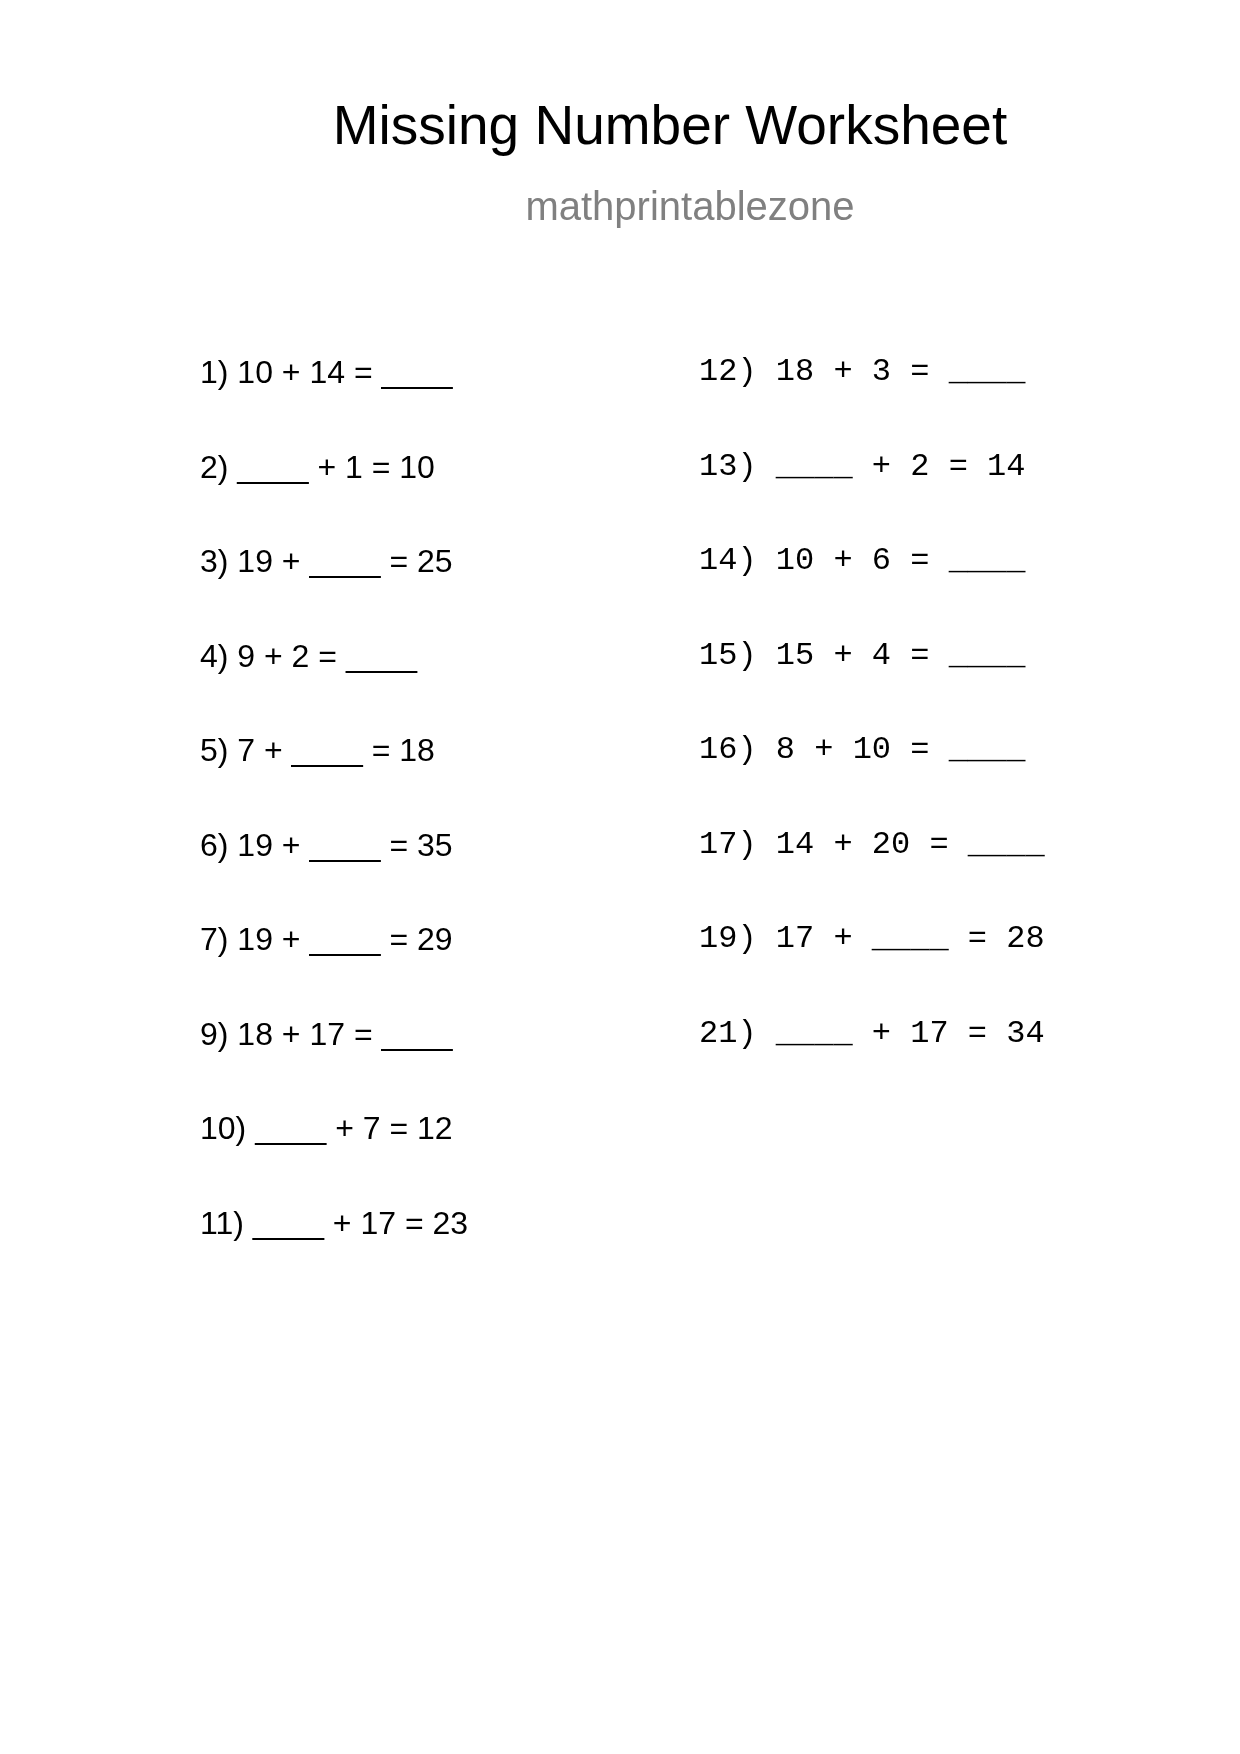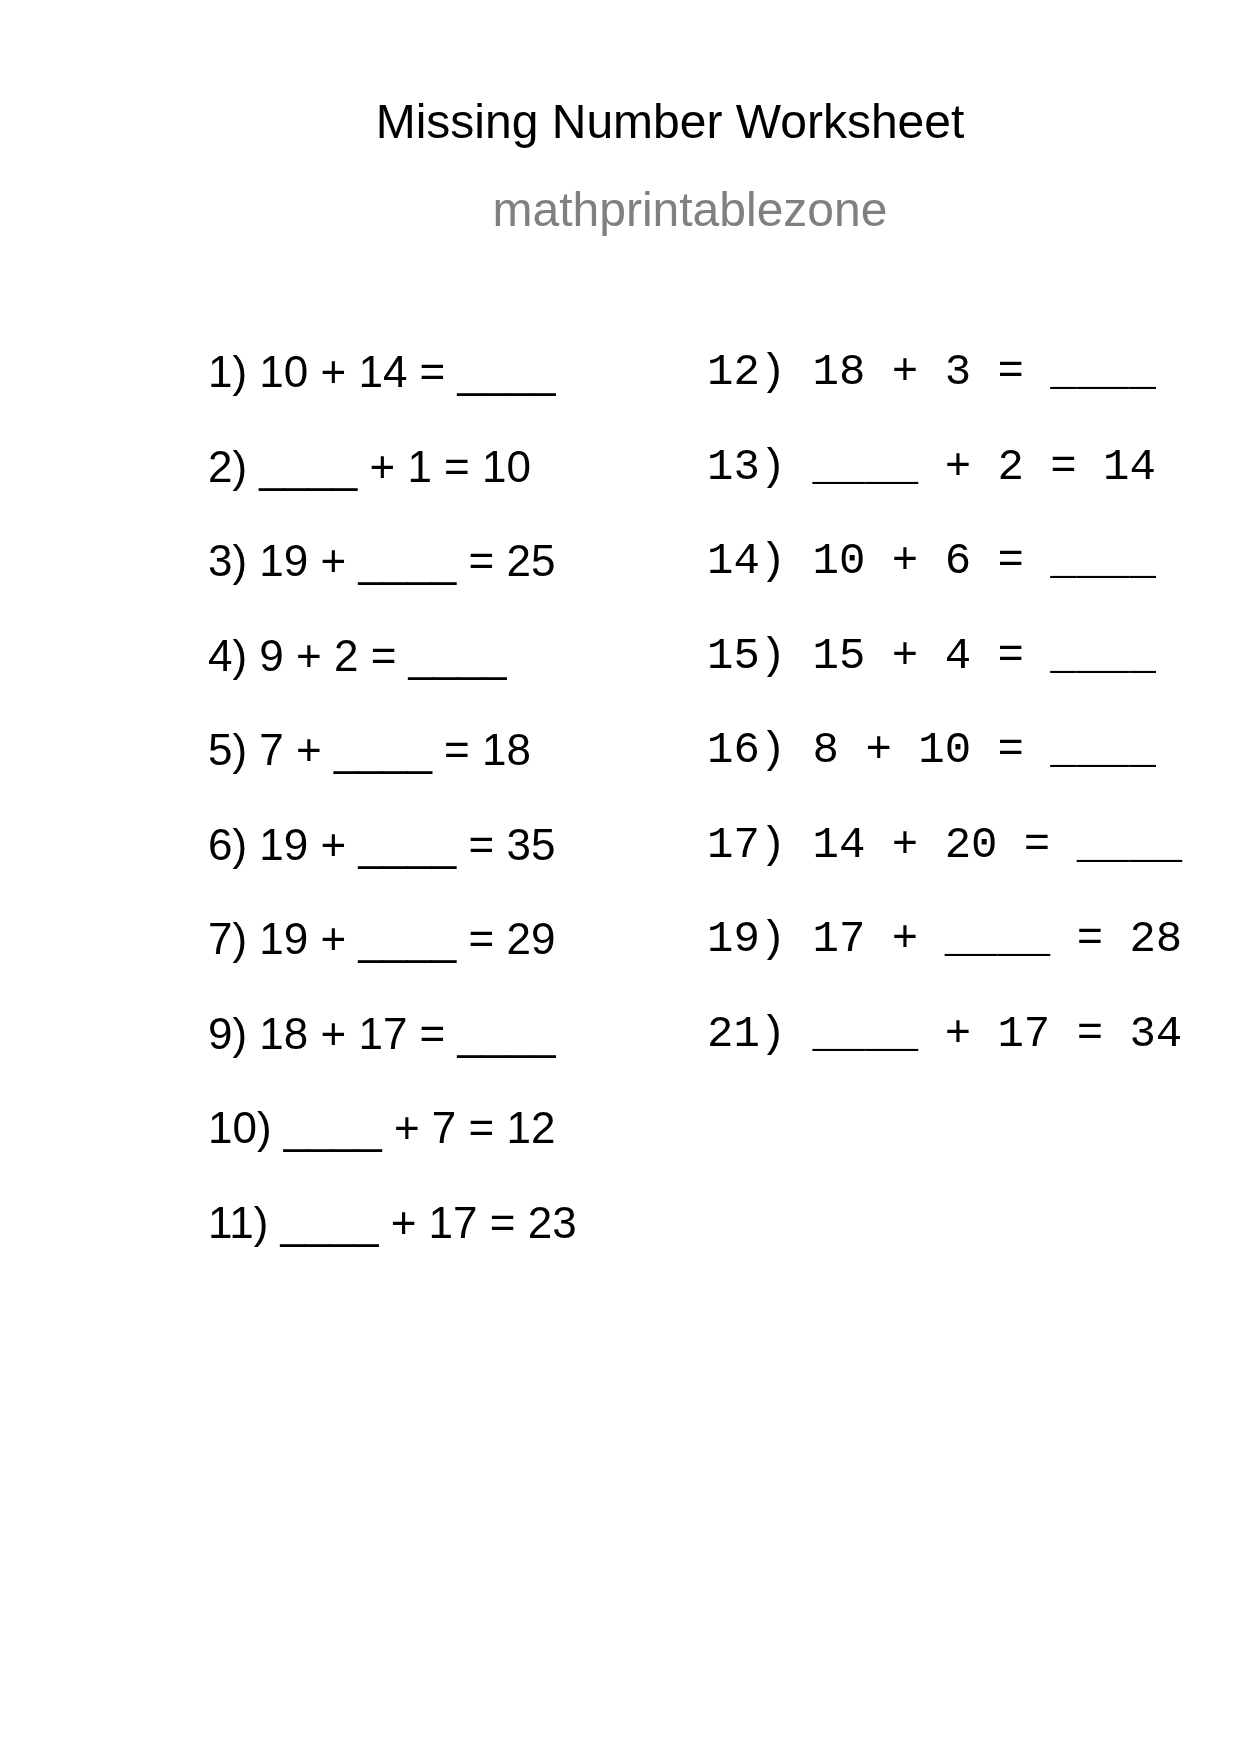--- a/index.html
+++ b/index.html
@@ -1,25 +1,25 @@
 <!DOCTYPE html>
 <html><head>
   <meta charset="utf-8">
   <style>
     html, body { margin: 0; padding: 0; background: #ffffff; }
     body { width: 1240px; height: 1754px; position: relative; overflow: hidden;
            font-family: "Liberation Sans", sans-serif; color: #000; }
     .title { position: absolute; left: 0; width: 1240px; top: 98px; text-align: center;
-             font-size: 48px; line-height: 1; padding-left: 100px; box-sizing: border-box; }
+             font-size: 55px; line-height: 1; padding-left: 100px; box-sizing: border-box; }
     .subtitle { position: absolute; left: 0; width: 1240px; top: 186px; text-align: center;
-                font-size: 48px; line-height: 1; color: #808080; padding-left: 140px; box-sizing: border-box; }
+                font-size: 40px; line-height: 1; color: #808080; padding-left: 140px; box-sizing: border-box; }
     .col { position: absolute; top: 350px; }
     .col.left { left: 200px; }
     .col.right { left: 699px; font-family: Liberation Mono, monospace; }
-    .problem { height: 94.5px; font-size: 44px; line-height: 44px; white-space: pre; margin-left: 8px; }
+    .problem { height: 94.5px; font-size: 32px; line-height: 44px; white-space: pre; }
   </style>
 </head>
 <body>
 
 <div class="title">Missing Number Worksheet</div>
 <div class="subtitle">mathprintablezone</div>
 
 <div class="col left">
   <div class="problem">1) 10 + 14 = ____</div>
   <div class="problem">2) ____ + 1 = 10</div>

